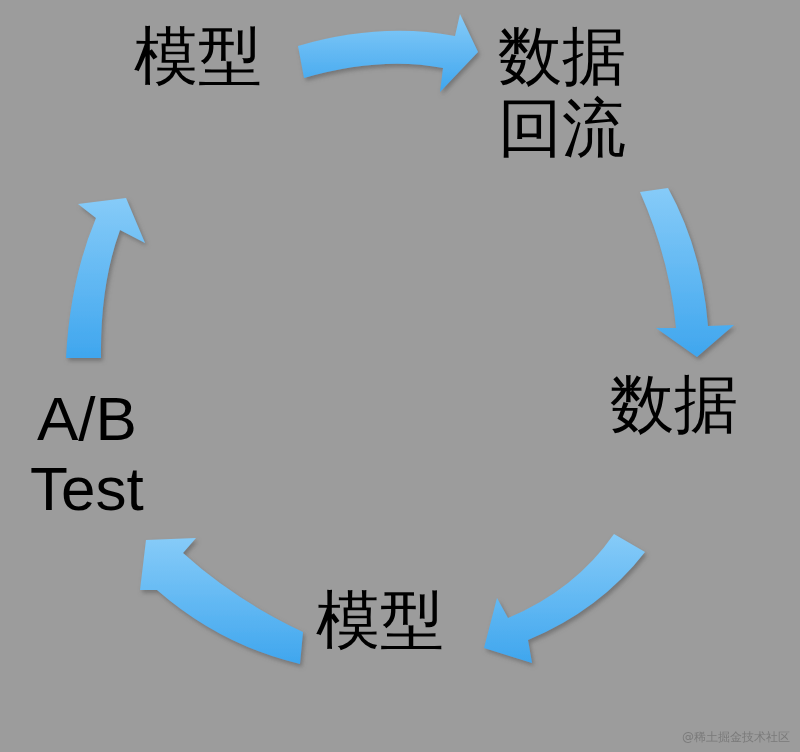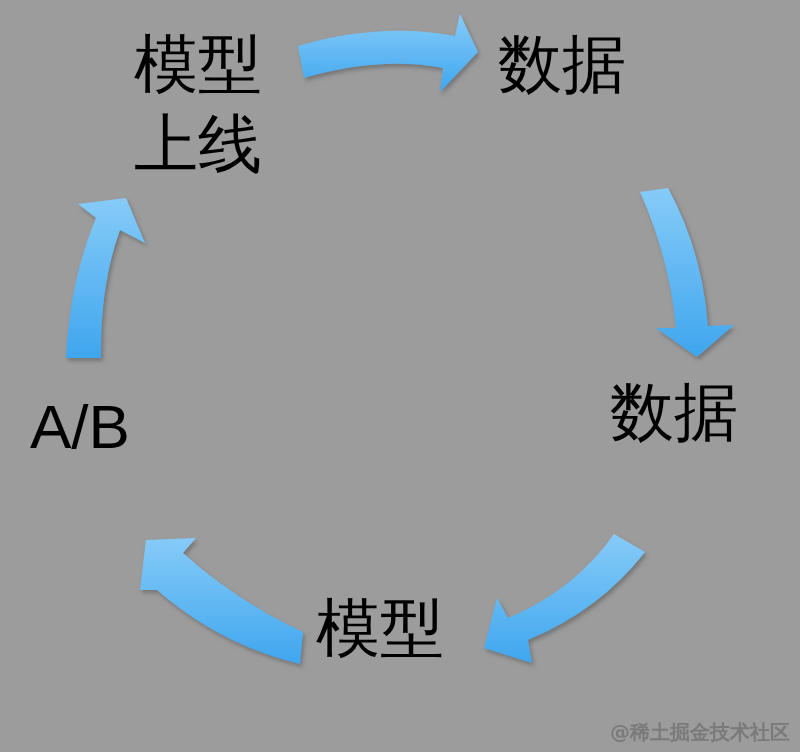--- a/index.html
+++ b/index.html
@@ -1,22 +1,22 @@
 <!DOCTYPE html>
 <html><head>
 <meta charset="utf-8">
 <style>
   html,body{margin:0;padding:0;}
   body{width:800px;height:752px;background:#9c9c9c;position:relative;overflow:hidden;
        font-family:"DejaVu Sans","Liberation Sans",sans-serif;}
   .node{position:absolute;color:#000;font-size:64px;line-height:72px;text-align:center;white-space:nowrap;}
-  .node .l{display:block;margin-top:8px;}
+  .node .l{display:block;}
   .latin{font-family:"Liberation Sans",sans-serif;font-size:62px;line-height:70px;}
   svg.arrows{position:absolute;left:0;top:0;}
-  .wm{position:absolute;right:10px;bottom:6px;font-size:20px;color:#7a7a7a;font-weight:bold;}
+  .wm{position:absolute;right:10px;bottom:6px;font-size:12px;color:#7a7a7a;}
 </style>
 </head>
 <body>
 
 <svg class="arrows" width="800" height="752" viewBox="0 0 800 752">
   <defs>
     <linearGradient id="g" x1="0" y1="0" x2="0" y2="1">
       <stop offset="0" stop-color="#86cbf8"></stop>
       <stop offset="1" stop-color="#3fa6ee"></stop>
     </linearGradient>
@@ -31,32 +31,33 @@
 
   <path filter="url(#sh)" fill="url(#g)" d="M614 534 L645 552 Q600 610 528 640 L532 663 L484 648 L497 598 L508 618 Q575 590 614 534 Z"></path>
 
   <path filter="url(#sh)" fill="url(#g)" d="M303 632 L300 664 Q220 645 157 590 L140 590 L146 540 L196 538 L183 553 Q235 600 303 632 Z"></path>
 
   <path filter="url(#sh)" fill="url(#g)" d="M66 358 L101 358 Q100 285 120 230 L145 243 L126 198 L78 204 L96 218 Q70 280 66 358 Z"></path>
 </svg>
 
 <div class="node" style="left:134px;top:20px;">
   <span class="l">模型</span>
-  <span class="l">上线</span>
 </div>
 
 <div class="node" style="left:498px;top:20px;">
   <span class="l">数据</span>
+  <span class="l">回流</span>
 </div>
 
 <div class="node" style="left:610px;top:368px;">
   <span class="l">数据</span>
 </div>
 
 <div class="node" style="left:316px;top:584px;">
   <span class="l">模型</span>
 </div>
 
 <div class="node latin" style="left:30px;top:384px;text-align:center;">
   <span class="l">A/B</span>
+  <span class="l">Test</span>
 </div>
 
 <div class="wm">@稀土掘金技术社区</div>
 
 </body></html>

